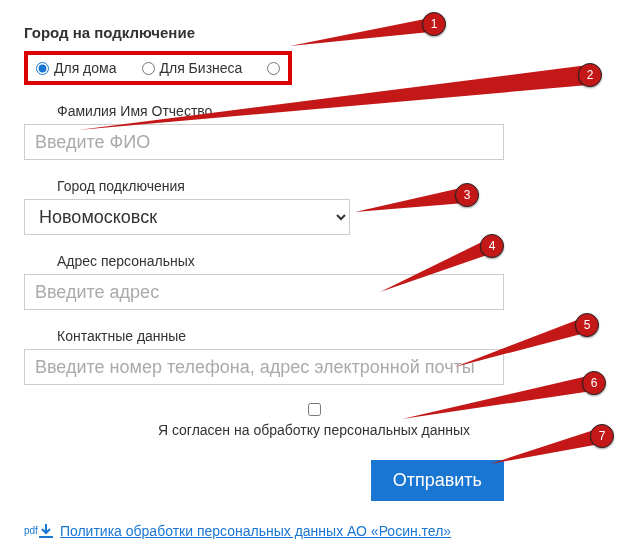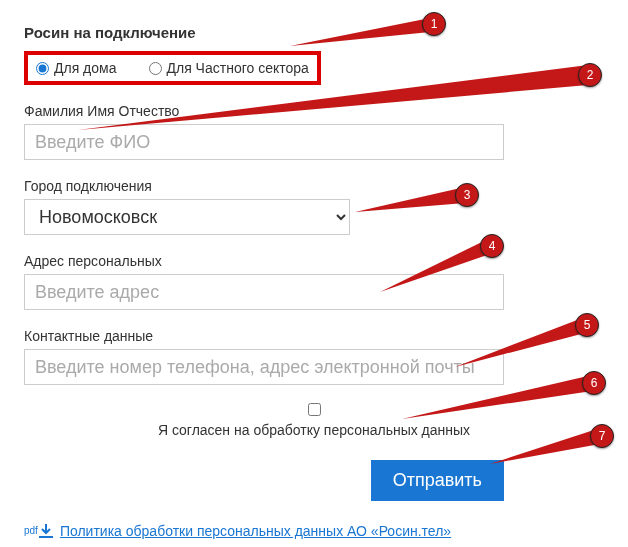--- a/index.html
+++ b/index.html
@@ -11,41 +11,42 @@
       padding: 24px;
       position: relative;
     }
     .form-title {
       font-weight: bold;
       font-size: 15px;
       margin-bottom: 10px;
     }
     .radio-group {
       display: flex;
-      gap: 32px;
+      gap: 25px;
       align-items: center;
       border: 4px solid #d00;
       padding: 5px 8px;
       width: fit-content;
       margin-bottom: 18px;
     }
     .radio-option {
       display: flex;
       align-items: center;
       gap: 5px;
       cursor: pointer;
     }
     .radio-option input[type="radio"] {
       accent-color: #1976d2;
     }
     .field-block { margin-bottom: 18px; }
     .field-label {
       display: block;
       margin-bottom: 5px;
       font-size: 14px;
+      margin-left: 33px;
     }
     .text-input, .select-input {
       width: 480px;
       height: 36px;
       border: 1px solid #ccc;
       padding: 0 10px;
       font-size: 18px;
       color: #333;
       font-family: inherit;
     }
@@ -102,30 +103,33 @@
       font-size: 12px;
       display: flex;
       align-items: center;
       justify-content: center;
       box-shadow: 0 1px 2px rgba(0,0,0,0.4);
     }
   </style>
 </head>
 <body>
 
-<div class="form-title">Росин на подключение</div>
+<div class="form-title">Город на подключение</div>
 
 <div class="radio-group">
   <label class="radio-option">
     <input type="radio" name="ctype" checked="" style="">
     <span>Для дома</span>
   </label>
   <label class="radio-option">
     <input type="radio" name="ctype" style="">
-    <span>Для Частного сектора</span>
+    <span>Для Бизнеса</span>
+  </label>
+  <label class="radio-option">
+    <input type="radio" name="ctype" style="">
   </label>
 </div>
 
 <div class="field-block">
   <label class="field-label">Фамилия Имя Отчество</label>
   <input type="text" class="text-input" placeholder="Введите ФИО" style="">
 </div>
 
 <div class="field-block">
   <label class="field-label">Город подключения</label>

